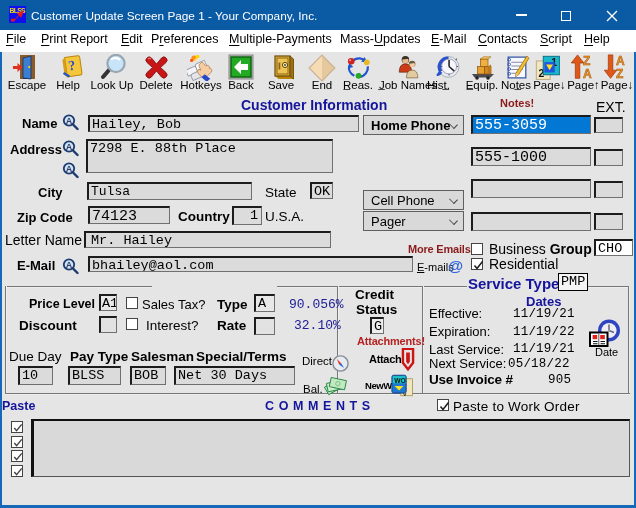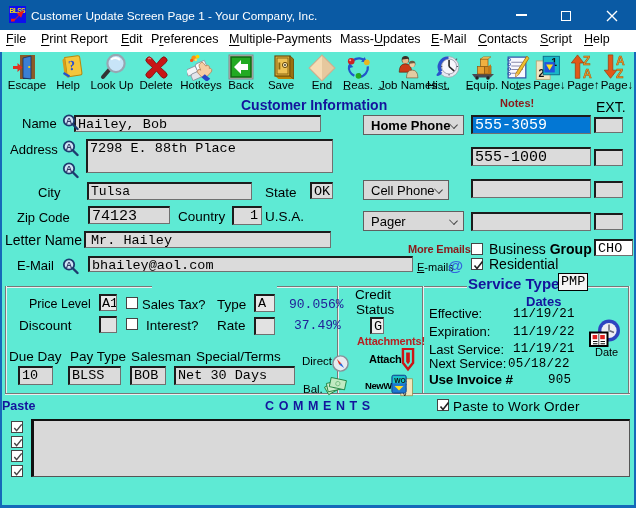--- a/index.html
+++ b/index.html
@@ -1,20 +1,20 @@
 <!DOCTYPE html>
 <html><head>
 <meta charset="utf-8">
 <style>
 * { margin:0; padding:0; box-sizing:border-box; }
 html,body { width:636px; height:508px; overflow:hidden; }
 #win {
   position:relative; width:636px; height:508px;
   font-family:"Liberation Sans", sans-serif;
-  background:#5eead4;
+  background:#e5e5e5;
 }
 #bl-l{position:absolute;left:0;top:30px;width:2px;height:478px;background:#1569b9;}
 #bl-r{position:absolute;right:0;top:30px;width:2px;height:478px;background:#1569b9;}
 #bl-b{position:absolute;left:0;top:505px;width:636px;height:3px;background:#1569b9;}
 .abs { position:absolute; }
 .mono { font-family:"Liberation Mono", monospace; }
 .bl { color:#14149c; font-weight:bold; }
 .inp { position:absolute; background:#dbdbdb;
   border-top:2px solid #1c1c1c; border-left:2px solid #1c1c1c;
   border-right:1px solid #707070; border-bottom:1px solid #707070;
@@ -33,21 +33,21 @@
 
 .tbi { position:absolute; top:78.5px; font-size:11.5px; color:#000; text-align:center; white-space:nowrap; }
 .tbicon { position:absolute; top:54px; }
 
 .hline { position:absolute; height:2px; border-top:1px solid #777; border-bottom:1px solid #eee; }
 .vline { position:absolute; width:2px; border-left:1px solid #777; border-right:1px solid #eee; }
 .ddl { position:absolute; background:#d9d9d9; border:1px solid #5f5f5f; color:#000;
   font-size:13px; padding-top:2px; padding-left:7px; }
 .ddl .ar { position:absolute; right:6px; top:5px; width:7px; height:7px;
   border-right:1.6px solid #444; border-bottom:1.6px solid #444; transform:rotate(45deg) scale(1,0.8); }
-.lbl14 { position:absolute; font-size:13px; font-weight:normal; color:#000; white-space:nowrap; }
+.lbl14 { position:absolute; font-size:13px; font-weight:bold; color:#000; white-space:nowrap; }
 .dred { color:#8b1a1a; font-weight:bold; }
 </style>
 </head>
 <body>
 <div id="win">
 
   <div id="bl-l"></div>
     <div id="bl-r"></div>
     <div id="bl-b"></div>
   <div id="titlebar">
@@ -216,21 +216,21 @@
           <path d="M7 0 L7 17 L2.5 17 L9.5 26 L16.5 17 L12 17 L12 0 Z" transform="scale(0.9) translate(0,1)" fill="#e05818" stroke="#a03808" stroke-width="0.8"></path>
           <text x="14" y="11" font-size="12" font-weight="bold" fill="#f09028" stroke="#a05808" stroke-width="0.5" font-family="Liberation Sans">A</text>
           <text x="14" y="24" font-size="12" font-weight="bold" fill="#f09028" stroke="#a05808" stroke-width="0.5" font-family="Liberation Sans">Z</text>
         </svg></div>
       <div class="tbi" style="left:577px;width:80px">Page↓</div>
     </div>
 
   <div class="abs bl" style="left:241px;top:96.5px;font-size:14px">Customer Information</div>
 
   <div class="lbl14 bl" style="left:22px;top:116px">Name</div>
-  <div class="inp" style="left:74px;top:115px;width:247px;height:17px">Hailey, Bob</div>
+  <div class="inp" style="left:88px;top:115px;width:271px;height:17px">Hailey, Bob</div>
   <div class="lbl14 bl" style="left:10px;top:142px">Address</div>
   <div class="inp" style="left:86px;top:139px;width:247px;height:34px">7298 E. 88th Place</div>
   <div class="lbl14" style="left:38px;top:185px">City</div>
   <div class="inp" style="left:87px;top:182px;width:165px;height:18px;font-size:13px">Tulsa</div>
   <div class="abs" style="left:265px;top:185px;font-size:13.5px">State</div>
   <div class="inp" style="left:310px;top:182px;width:23px;height:17px;background:#dcdcdc">OK</div>
   <div class="lbl14" style="left:17px;top:210px">Zip Code</div>
   <div class="inp" style="left:88px;top:206px;width:82px;height:18px;font-size:15px;line-height:15px">74123</div>
   <div class="lbl14" style="left:178px;top:209px;font-size:13.5px">Country</div>
   <div class="inp" style="left:232px;top:206px;width:30px;height:19px;text-align:right;padding-right:3px;background:#dcdcdc">1</div>
@@ -260,21 +260,21 @@
         <circle cx="7" cy="6.5" r="5.2" fill="#cfe4f5" stroke="#1d3a6e" stroke-width="1.8"></circle>
         <text x="3.8" y="10" font-size="9" font-weight="bold" fill="#333a66" font-family="Liberation Sans">A</text>
         <line x1="11" y1="10.5" x2="15.5" y2="15" stroke="#1d3a6e" stroke-width="2.4" stroke-linecap="round"></line>
       </svg>
     </div>
 
   <div class="abs dred" style="left:500px;top:97px;font-size:11px">Notes!</div>
   <div class="abs" style="left:596px;top:98.5px;font-size:14px">EXT.</div>
 
   <div class="ddl" style="left:363px;top:115px;width:101px;height:20px;font-weight:bold">Home Phone<span class="ar"></span></div>
-  <div class="ddl" style="left:363px;top:180px;width:86px;height:20px">Cell Phone<span class="ar"></span></div>
+  <div class="ddl" style="left:363px;top:190px;width:101px;height:20px">Cell Phone<span class="ar"></span></div>
   <div class="ddl" style="left:363px;top:211px;width:101px;height:20px">Pager<span class="ar"></span></div>
 
   <div class="inp" style="left:471px;top:115px;width:120px;height:19px;background:#0377d4;color:#fff;font-size:15px;line-height:15px">555-3059</div>
   <div class="inp" style="left:471px;top:147px;width:120px;height:19px;font-size:15px;line-height:15px">555-1000</div>
   <div class="inp" style="left:471px;top:179px;width:120px;height:19px"></div>
   <div class="inp" style="left:471px;top:212px;width:120px;height:19px"></div>
 
   <div class="inp" style="left:594px;top:117px;width:29px;height:16px"></div>
   <div class="inp" style="left:594px;top:149px;width:29px;height:17px"></div>
   <div class="inp" style="left:594px;top:181px;width:29px;height:17px"></div>
@@ -311,21 +311,21 @@
   <div class="inp" style="left:254px;top:294px;width:21px;height:18px;background:#e8e8e8;padding-left:2px">A</div>
   <div class="abs mono" style="left:289px;top:297px;font-size:13px;color:#202098">90.056%</div>
   <div class="lbl14" style="left:355px;top:287px;font-size:13.5px">Credit</div>
   <div class="lbl14" style="left:356px;top:302px;font-size:13.5px">Status</div>
   <div class="lbl14" style="left:19px;top:318px;font-size:13.5px">Discount</div>
   <div class="inp" style="left:99px;top:316px;width:18px;height:17px;background:#e2e2e2"></div>
   <div class="cb" style="left:126px;top:318px;width:12px;height:12px"></div>
   <div class="abs" style="left:146px;top:318px;font-size:13.5px">Interest?</div>
   <div class="lbl14" style="left:217px;top:318px;font-size:13.5px">Rate</div>
   <div class="inp" style="left:254px;top:317px;width:21px;height:18px;background:#e2e2e2"></div>
-  <div class="abs mono" style="left:294px;top:318px;font-size:13px;color:#202098">37.49%</div>
+  <div class="abs mono" style="left:294px;top:318px;font-size:13px;color:#202098">32.10%</div>
   <div class="inp" style="left:370px;top:317px;width:14px;height:17px;background:#eee">G</div>
   <div class="abs" style="left:357px;top:335px;font-size:11px;color:#b52222;font-weight:bold;letter-spacing:-0.2px">Attachments!</div>
   <div class="abs" style="left:9px;top:349px;font-size:13.5px">Due Day</div>
   <div class="lbl14" style="left:70px;top:349px;font-size:13.5px">Pay Type</div>
   <div class="lbl14" style="left:131px;top:349px;font-size:13.5px">Salesman</div>
   <div class="lbl14" style="left:196px;top:349px;font-size:13.5px">Special/Terms</div>
   <div class="inp" style="left:18px;top:366px;width:35px;height:19px">10</div>
   <div class="inp" style="left:68px;top:366px;width:53px;height:19px">BLSS</div>
   <div class="inp" style="left:130px;top:366px;width:36px;height:19px">BOB</div>
   <div class="inp" style="left:174px;top:366px;width:121px;height:19px">Net 30 Days</div>

